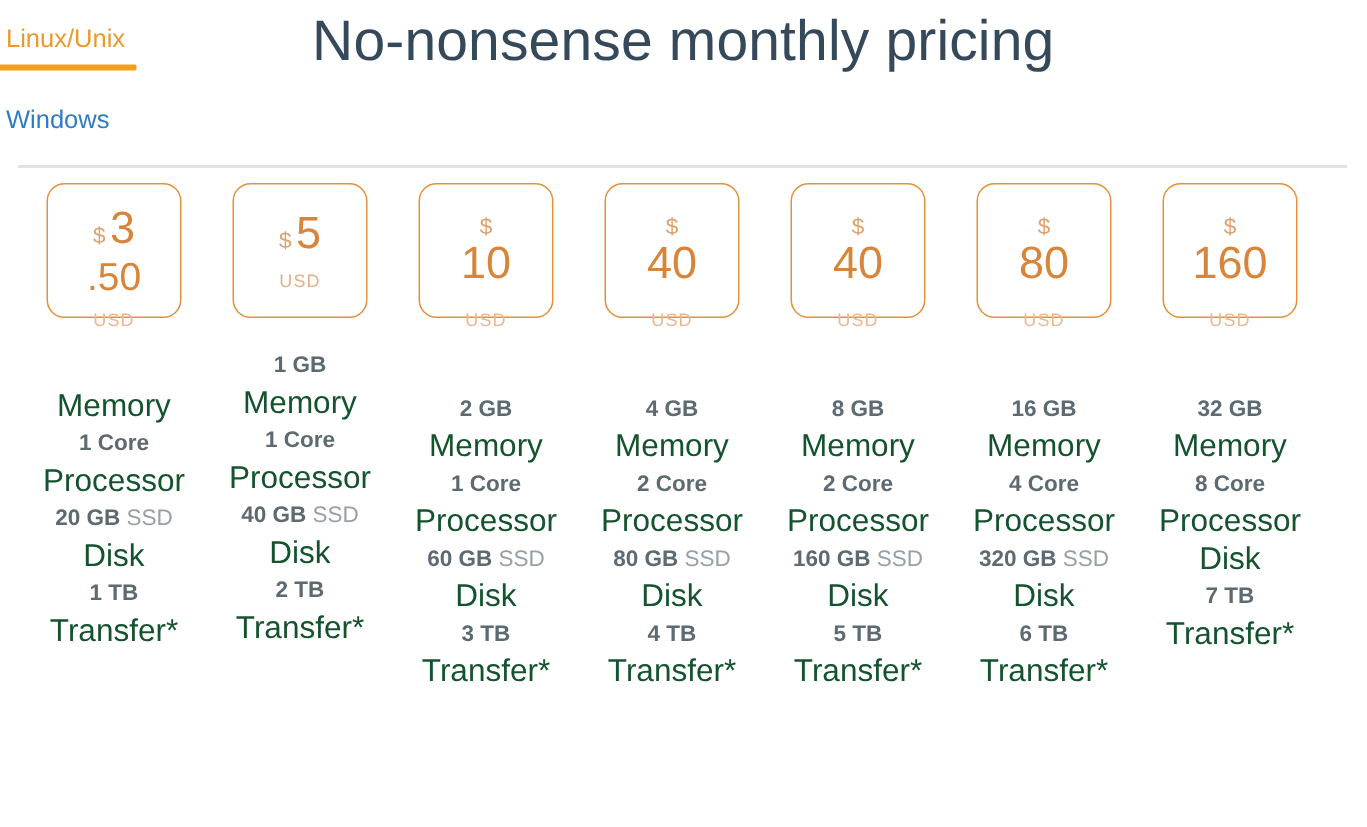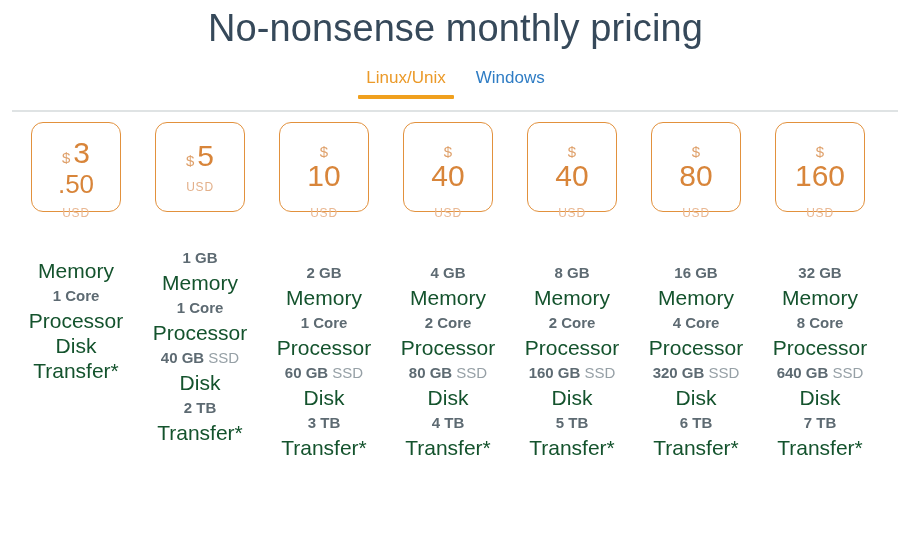--- a/index.html
+++ b/index.html
@@ -28,24 +28,25 @@
   }
 
   
   .tabs-wrap {
     position: relative;
     margin-top: 14px;
     height: 46px;
   }
   .tabs {
     display: flex;
-    justify-content: center;
+    justify-content: flex-end;
     align-items: flex-start;
     gap: 22px;
     height: 34px;
+    flex-direction: column;
   }
   .tab {
     position: relative;
     font-size: 17px;
     line-height: 22px;
     padding: 0 4px 10px 4px;
     cursor: pointer;
     background: none;
     border: none;
     font-family: "Liberation Sans", sans-serif;
@@ -155,21 +156,21 @@
     background: transparent;
   }
 
   
   .specs {
     margin-top: 46px;
     text-align: center;
     width: 100%;
   }
   .specs.raise {
-    margin-top: 33px;
+    margin-top: 19px;
   }
   .specs.raise-mid {
     margin-top: 48px;
   }
   .spec-val {
     font-size: 15px;
     font-weight: bold;
     color: #5d6a72;
     line-height: 25px;
     white-space: nowrap;
@@ -206,21 +207,23 @@
           <span class="currency-sym">$</span>
           <span class="amount">3</span>
         </div>
         <div class="cents">.50</div>
         <div class="usd-edge">USD</div>
       </div>
       <div class="specs">
         <div class="spec-label">Memory</div>
         <div class="spec-val">1 Core</div>
         <div class="spec-label">Processor</div>
-        <div class="spec-label">Disk</div>
+        <div class="spec-val"><span>20 GB</span> <span class="light">SSD</span></div>
+        <div class="spec-label">Disk</div>
+        <div class="spec-val">1 TB</div>
         <div class="spec-label">Transfer*</div>
       </div>
     </div>
     <div class="plan">
       <div class="price-box">
         <div class="price-row">
           <span class="currency-sym">$</span>
           <span class="amount">5</span>
         </div>
         <div class="usd-inside">USD</div>
@@ -308,19 +311,18 @@
       <div class="price-box">
         <span class="currency-sym stacked">$</span>
         <div class="amount">160</div>
         <div class="usd-edge">USD</div>
       </div>
       <div class="specs raise-mid">
         <div class="spec-val">32 GB</div>
         <div class="spec-label">Memory</div>
         <div class="spec-val">8 Core</div>
         <div class="spec-label">Processor</div>
-        <div class="spec-val"><span>640 GB</span> <span class="light">SSD</span></div>
         <div class="spec-label">Disk</div>
         <div class="spec-val">7 TB</div>
         <div class="spec-label">Transfer*</div>
       </div>
     </div>
   </div>
 
 </body></html>

